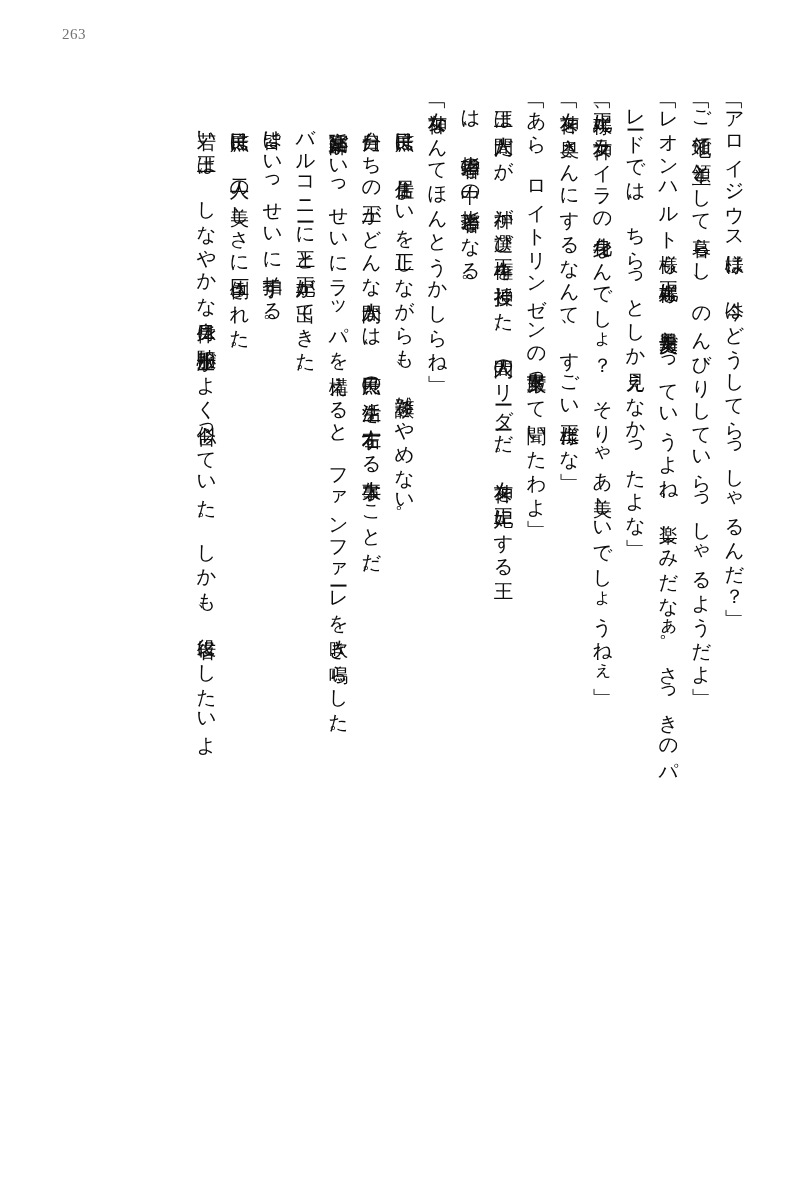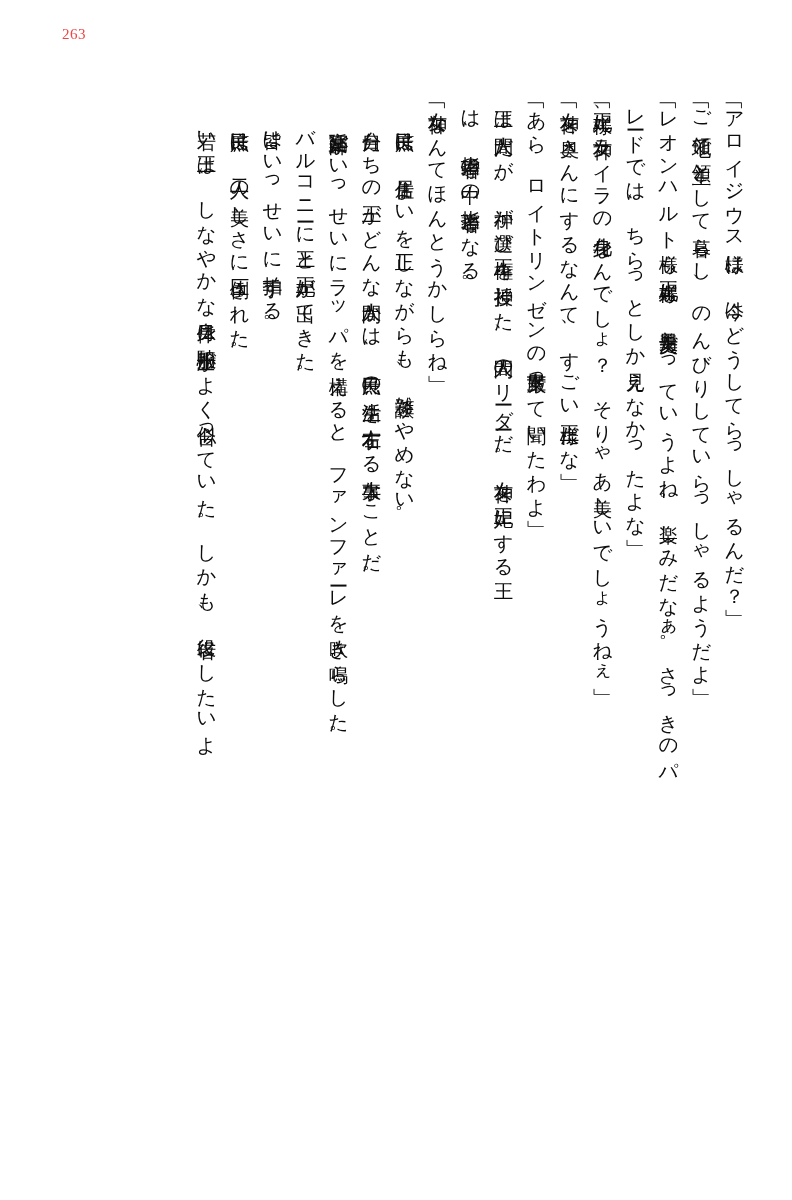--- a/index.html
+++ b/index.html
@@ -20,21 +20,21 @@
     width: 792px;
     height: 1200px;
     box-sizing: border-box;
   }
   #page-number {
     position: absolute;
     top: 26px;
     left: 62px;
     font-size: 15px;
     letter-spacing: 0.5px;
-    color: #ef4444;
+    color: #737373;
     font-family: "Liberation Serif", "DejaVu Serif", serif;
   }
   #text-body {
     position: absolute;
     top: 96px;
     right: 48px;
     height: 1060px;
     width: 700px;
     display: flex;
     flex-direction: row;

